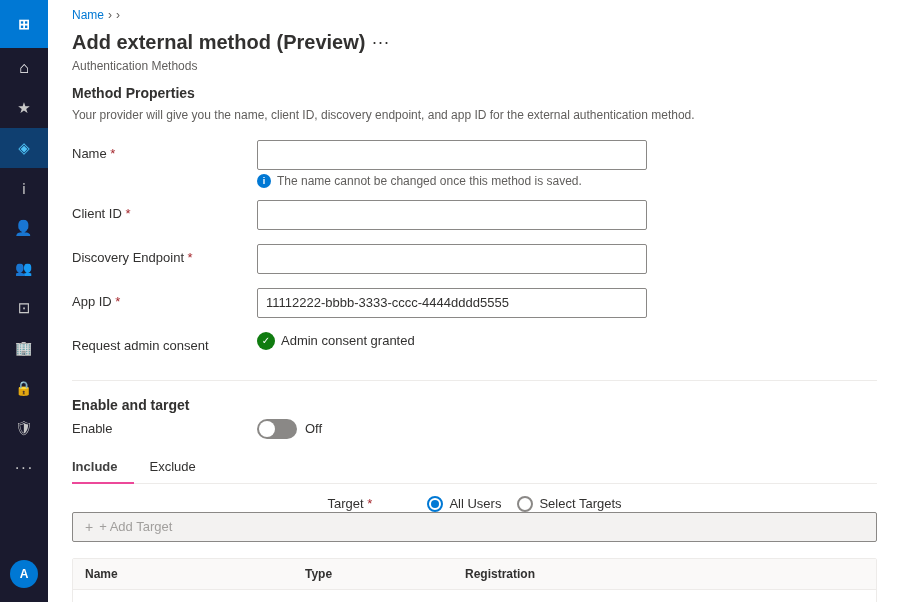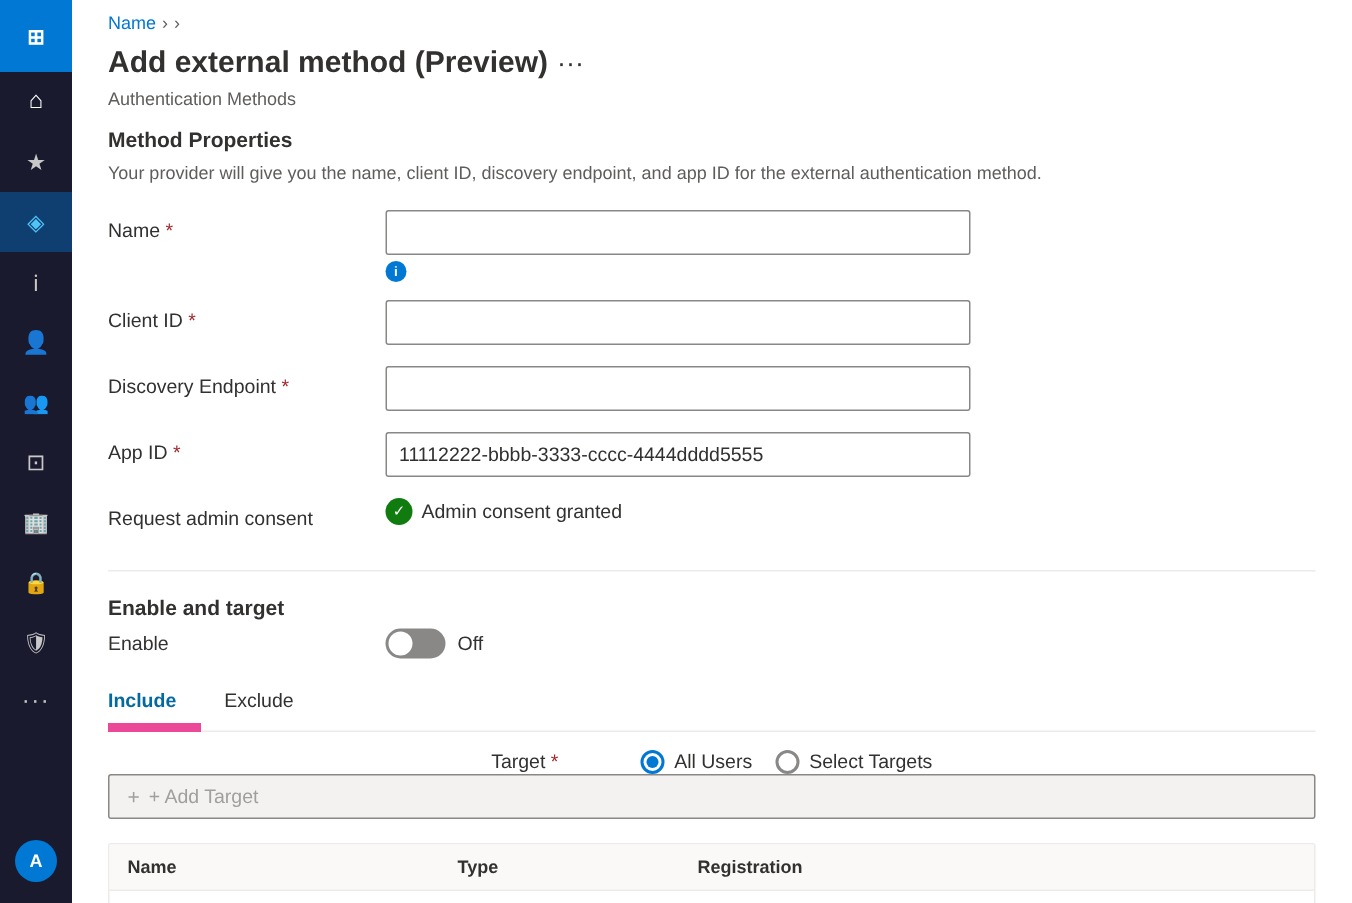--- a/index.html
+++ b/index.html
@@ -265,22 +265,22 @@
     }
     .tab {
       padding: 8px 16px 8px 0;
       font-size: 13px;
       cursor: pointer;
       color: #323130;
       border-bottom: 2px solid transparent;
       margin-bottom: -1px;
     }
     .tab.active {
-      color: #0369a1;
-      border-bottom: 6px solid #ec4899;
+      color: #404040;
+      border-bottom: 2px solid #ec4899;
       font-weight: 600;
     }
 
     
     .target-row {
       display: flex;
       align-items: center;
       margin-bottom: 0;
       justify-content: center;
     }
@@ -428,20 +428,21 @@
     <div class="section-desc">Your provider will give you the name, client ID, discovery endpoint, and app ID for the external authentication method.</div>
 
     <div class="form-row">
       <div class="form-label">
         <span>Name</span><span style="color:#a4262c;"> *</span>
       </div>
       <div class="form-input-wrap">
         <input type="text" class="form-input" style="">
         <div class="info-note">
           <div class="info-icon">i</div>
+          <span>The name cannot be changed once this method is saved.</span>
         </div>
       </div>
     </div>
 
     <div class="form-row">
       <div class="form-label">
         <span>Client ID</span><span style="color:#a4262c;"> *</span>
       </div>
       <div class="form-input-wrap">
         <input type="text" class="form-input" style="">

